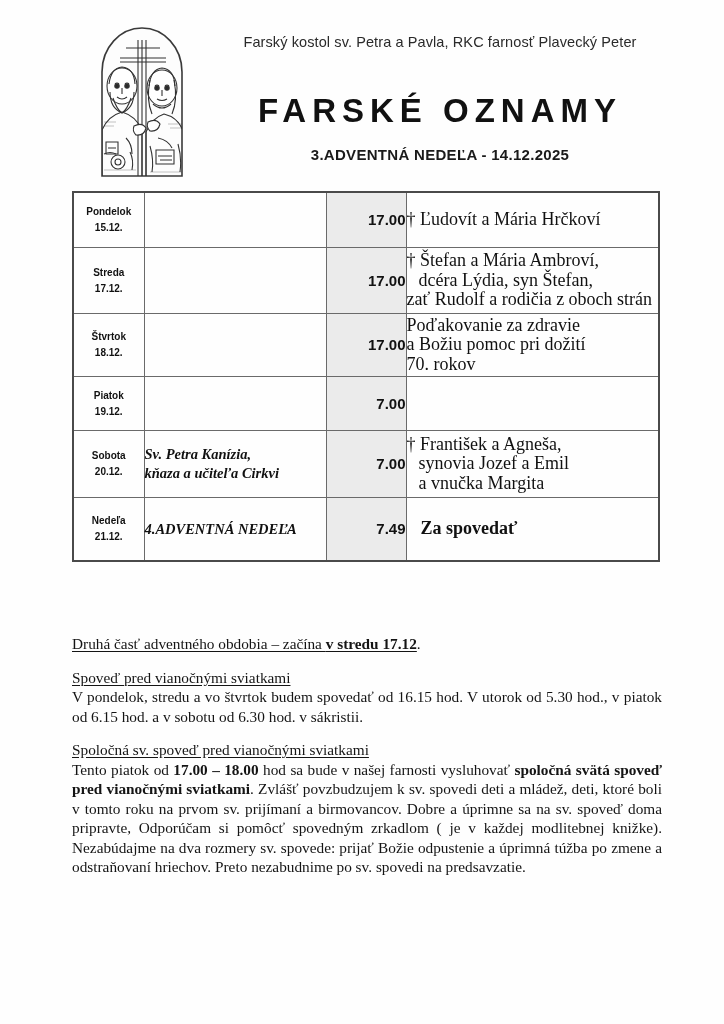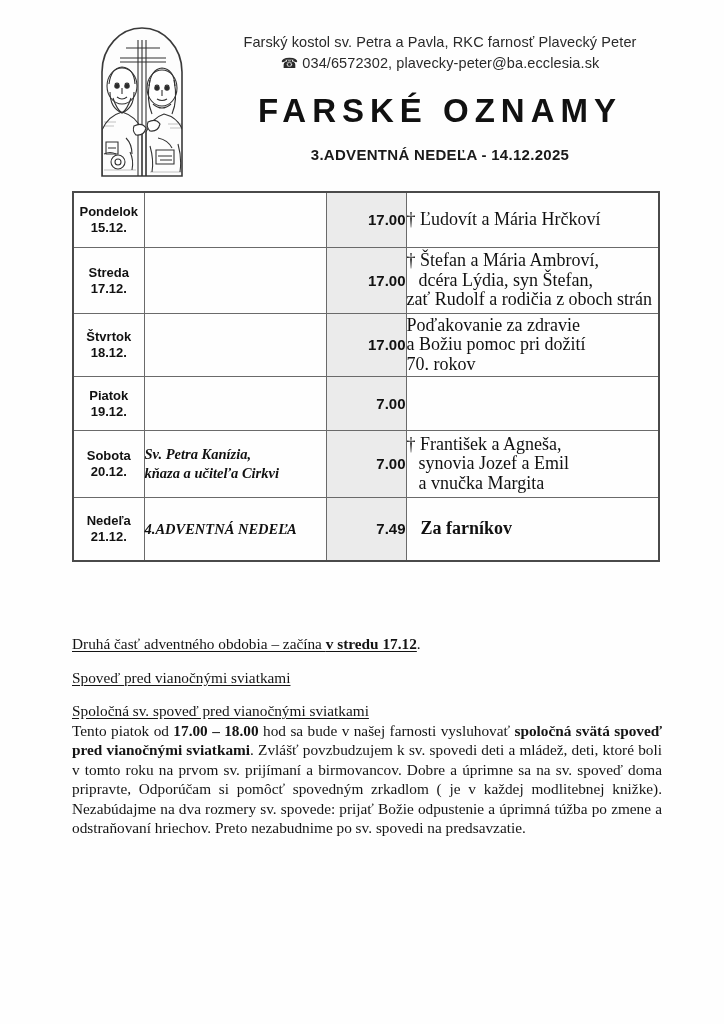--- a/index.html
+++ b/index.html
@@ -100,21 +100,21 @@
   }
   col.c-day  { width: 71px; }
   col.c-feast{ width: 182px; }
   col.c-time { width: 80px; }
   col.c-text { width: 253px; }
 
   .cell-day {
     text-align: center;
     font-family: "Liberation Sans", sans-serif;
     font-weight: bold;
-    font-size: 13px;
+    font-size: 10px;
     line-height: 16px;
     color: #111;
     padding: 2px 1px;
     margin-left: 46px;
   }
   .cell-feast {
     font-family: "Liberation Serif", serif;
     font-weight: bold;
     font-style: italic;
     font-size: 14.5px;
@@ -249,21 +249,20 @@
             <line x1="74" y1="102" x2="86" y2="102"></line>
             <line x1="8" y1="144" x2="40" y2="144"></line>
             <line x1="54" y1="146" x2="86" y2="146"></line>
           </g>
         </g>
       </svg>
     </div>
 
     <div class="parish-lines">
       <div class="parish-line-1">Farský kostol sv. Petra a Pavla, RKC farnosť Plavecký Peter</div>
-      <div class="parish-line-2"><span class="phone-glyph">☎</span> <span>034/6572302, plavecky-peter@ba.ecclesia.sk</span></div>
     </div>
 
     <div class="main-title">FARSKÉ OZNAMY</div>
     <div class="subtitle">3.ADVENTNÁ NEDEĽA -  14.12.2025</div>
   </div>
 
   <div class="sched-wrap">
     <table class="sched">
       <colgroup>
         <col class="c-day">
@@ -356,35 +355,36 @@
             <div>Nedeľa</div>
             <div>21.12.</div>
           </td>
           <td class="cell-feast centered">
             <div>4.ADVENTNÁ NEDEĽA</div>
           </td>
           <td class="cell-time">
             <div>7.49</div>
           </td>
           <td class="cell-text bold">
-            <span class="ln">Za farníkov</span>
+            <span class="ln">Za spovedať</span>
           </td>
         </tr>
 
       </tbody>
     </table>
   </div>
 
   <div class="body-text">
 
     <p class="para head-line"><span class="underline">Druhá časť adventného obdobia – začína </span><span class="underline b">v stredu 17.12</span><span>.</span></p>
 
     <div class="gap-md"></div>
 
     <p class="para underline head-line">Spoveď pred vianočnými sviatkami</p>
+    <p class="para just">V pondelok, stredu a vo štvrtok budem spovedať od 16.15 hod. V utorok od 5.30 hod., v piatok od 6.15 hod. a v sobotu od 6.30 hod. v sákristii.</p>
 
     <div class="gap-md"></div>
 
     <p class="para underline head-line">Spoločná sv. spoveď pred vianočnými sviatkami</p>
     <p class="para just"><span>Tento piatok od </span><span class="b">17.00 – 18.00</span><span> hod sa bude v našej farnosti vysluhovať </span><span class="b">spoločná svätá spoveď pred vianočnými sviatkami</span><span>. Zvlášť povzbudzujem k sv. spovedi deti a mládež, deti, ktoré boli v tomto roku na prvom sv. prijímaní a birmovancov. Dobre a úprimne sa na sv. spoveď doma pripravte, Odporúčam si pomôcť spovedným zrkadlom ( je v každej modlitebnej knižke). Nezabúdajme na dva rozmery sv. spovede: prijať Božie odpustenie a úprimná túžba po zmene a odstraňovaní hriechov. Preto nezabudnime po sv. spovedi na predsavzatie.</span></p>
 
   </div>
 
 </div>
 

